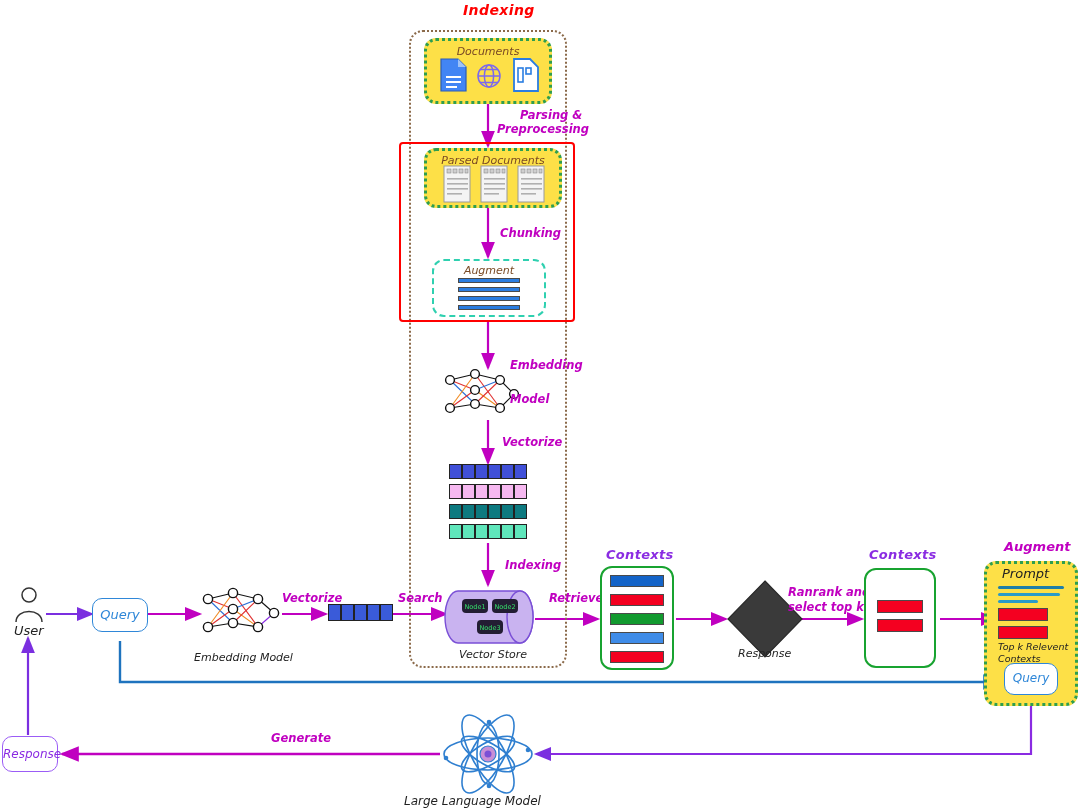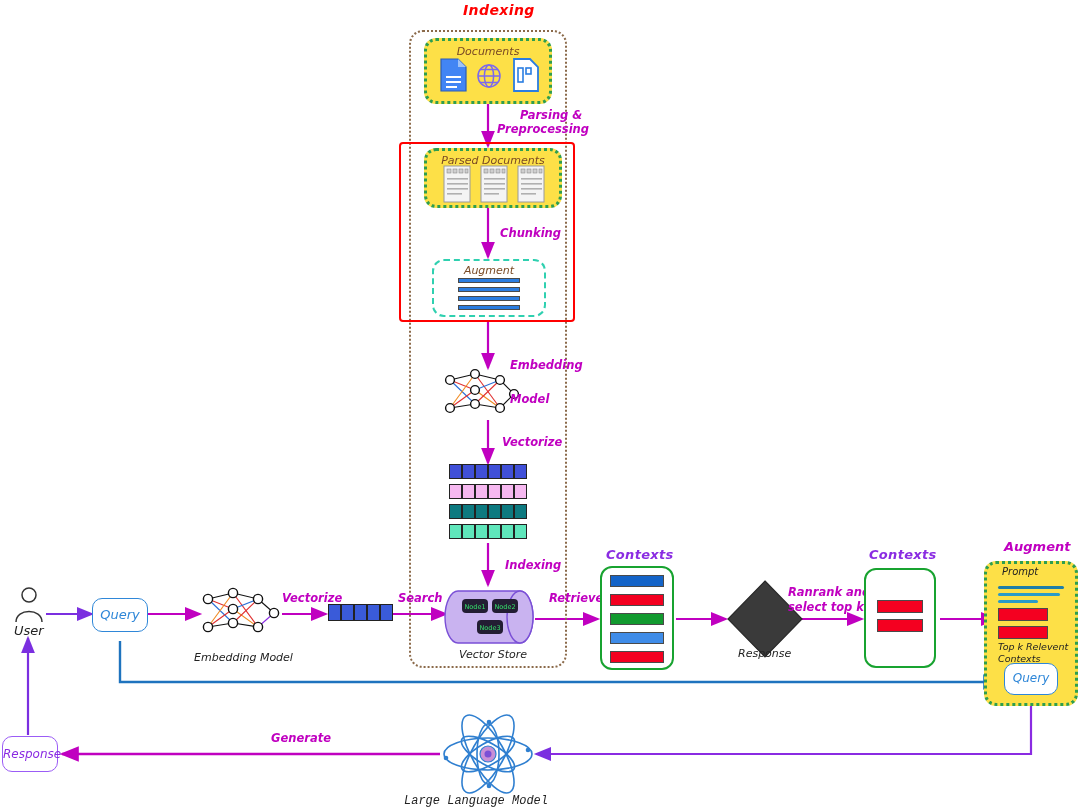--- a/index.html
+++ b/index.html
@@ -30,21 +30,21 @@
 
   .edge-label{color:#c000c0;font-size:11.5px;font-style:italic;font-weight:600;line-height:1.25;}
   .blue-text{color:#2f87d8;font-size:13px;font-style:italic;}
 
   
   .bar{position:absolute;border:1px solid #4a4a4a;box-sizing:border-box;}
   .vcell{position:absolute;border:1px solid #222;box-sizing:border-box;}
 
   .prompt-line{position:absolute;height:2.5px;border-radius:2px;}
   .small-cap{font-size:9.5px;color:#222;font-style:italic;line-height:1.25;}
-  .prompt-title{font-size:10px;color:#222;font-style:italic;}
+  .prompt-title{font-size:13px;color:#222;font-style:italic;}
 </style>
 </head>
 <body>
 
 <div class="stage">
 
   <svg class="layer">
     <defs>
       <marker id="amag" markerWidth="9" markerHeight="9" refX="7" refY="3.2" orient="auto">
         <path d="M0,0 L8,3.2 L0,6.4 z" fill="#c000c0"></path>
@@ -358,19 +358,19 @@
       <ellipse cx="52" cy="40" rx="30" ry="11" transform="rotate(90 52 40)"></ellipse>
       <ellipse cx="52" cy="40" rx="30" ry="11" transform="rotate(150 52 40)"></ellipse>
     </g>
     <circle cx="52" cy="40" r="8" fill="#c98fd6" stroke="#2f7fd0" stroke-width="1.2"></circle>
     <circle cx="52" cy="40" r="3.5" fill="#7a4fd6"></circle>
     <circle cx="10" cy="44" r="2.3" fill="#2f7fd0"></circle>
     <circle cx="92" cy="36" r="2.3" fill="#2f7fd0"></circle>
     <circle cx="53" cy="72" r="2.3" fill="#2f7fd0"></circle>
     <circle cx="53" cy="8" r="2.3" fill="#2f7fd0"></circle>
   </svg>
-  <div class="lbl cap-dark" style="left:404px;top:794px;font-size:12px;font-family:Liberation Mono, monospace;">Large Language Model</div>
+  <div class="lbl cap-dark" style="left:404px;top:794px;font-size:12px;">Large Language Model</div>
 
   <div class="node rounded-purple" style="left:2px;top:736px;width:56px;height:36px;">
     <div class="box-caption" style="top:10px;color:#8a2be2;font-size:12px;font-style:italic;">Response</div>
   </div>
 
 </div>
 
 </body></html>

